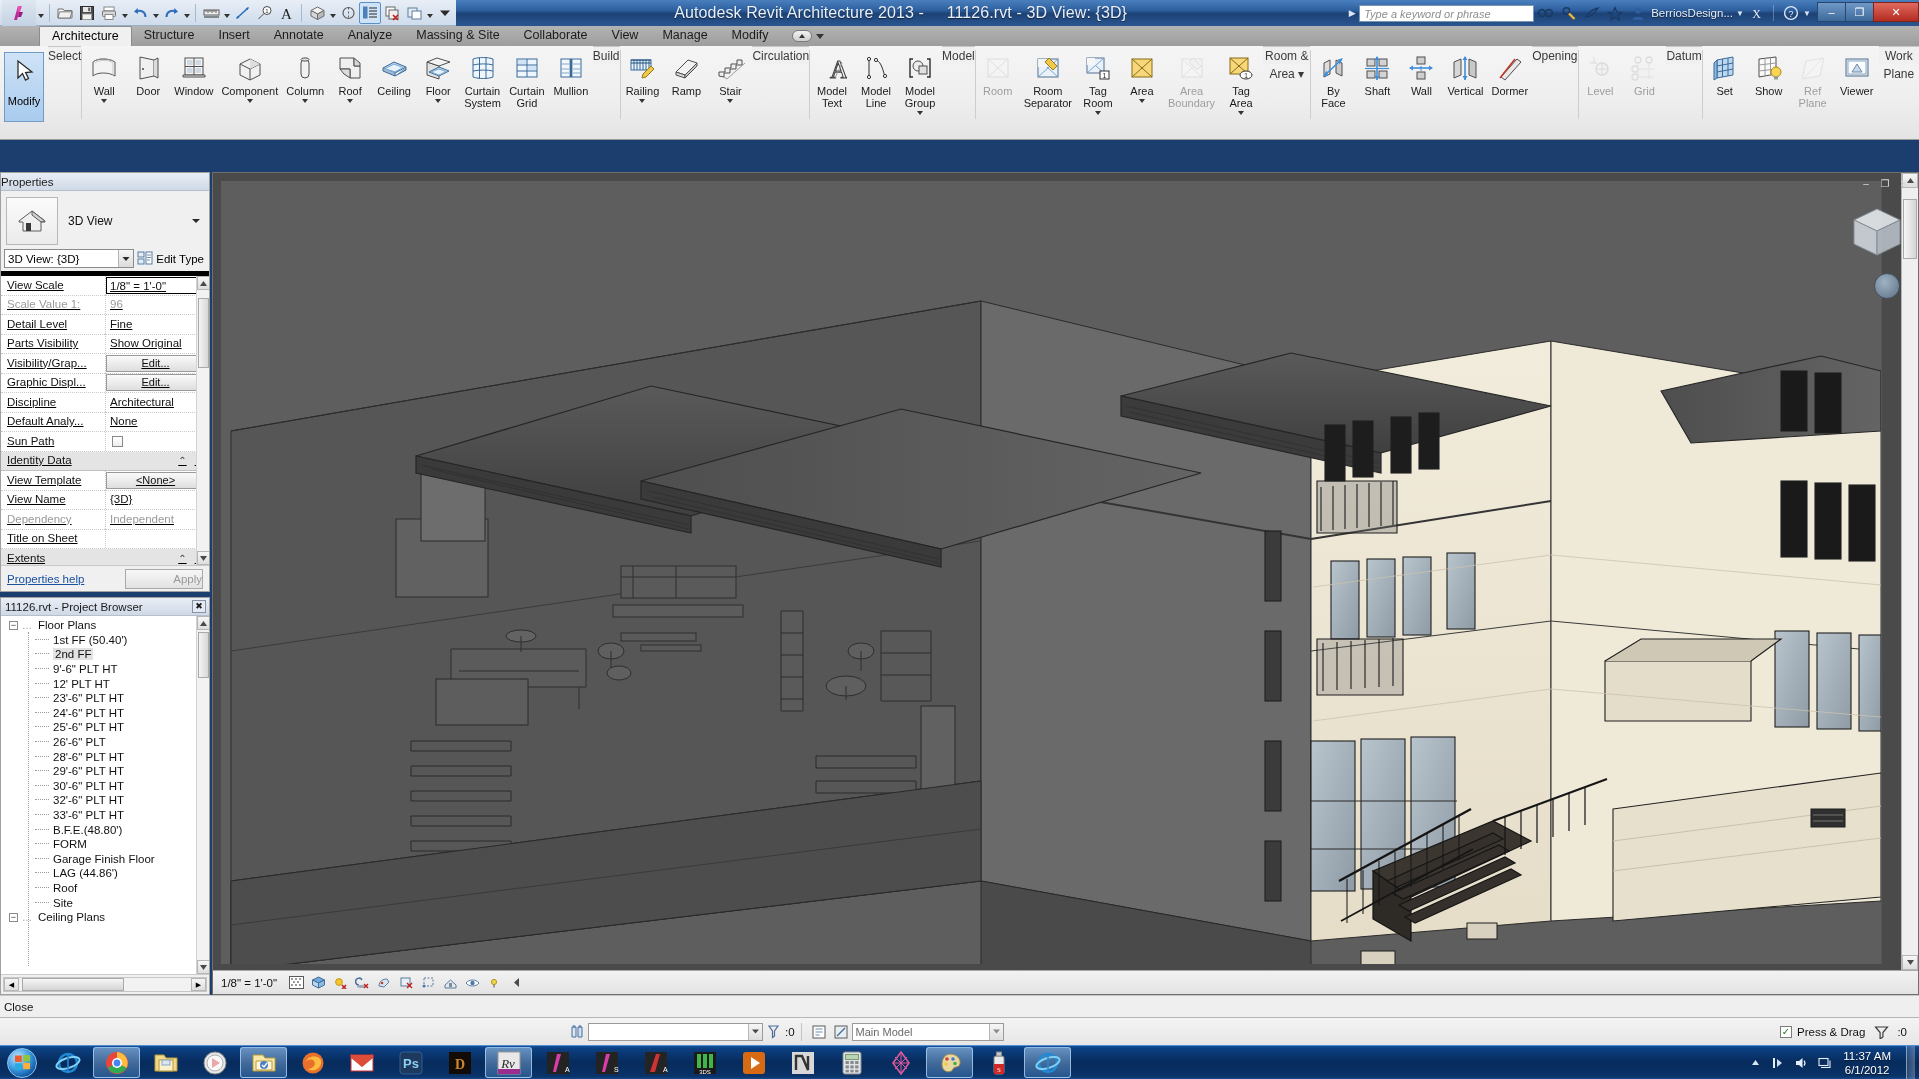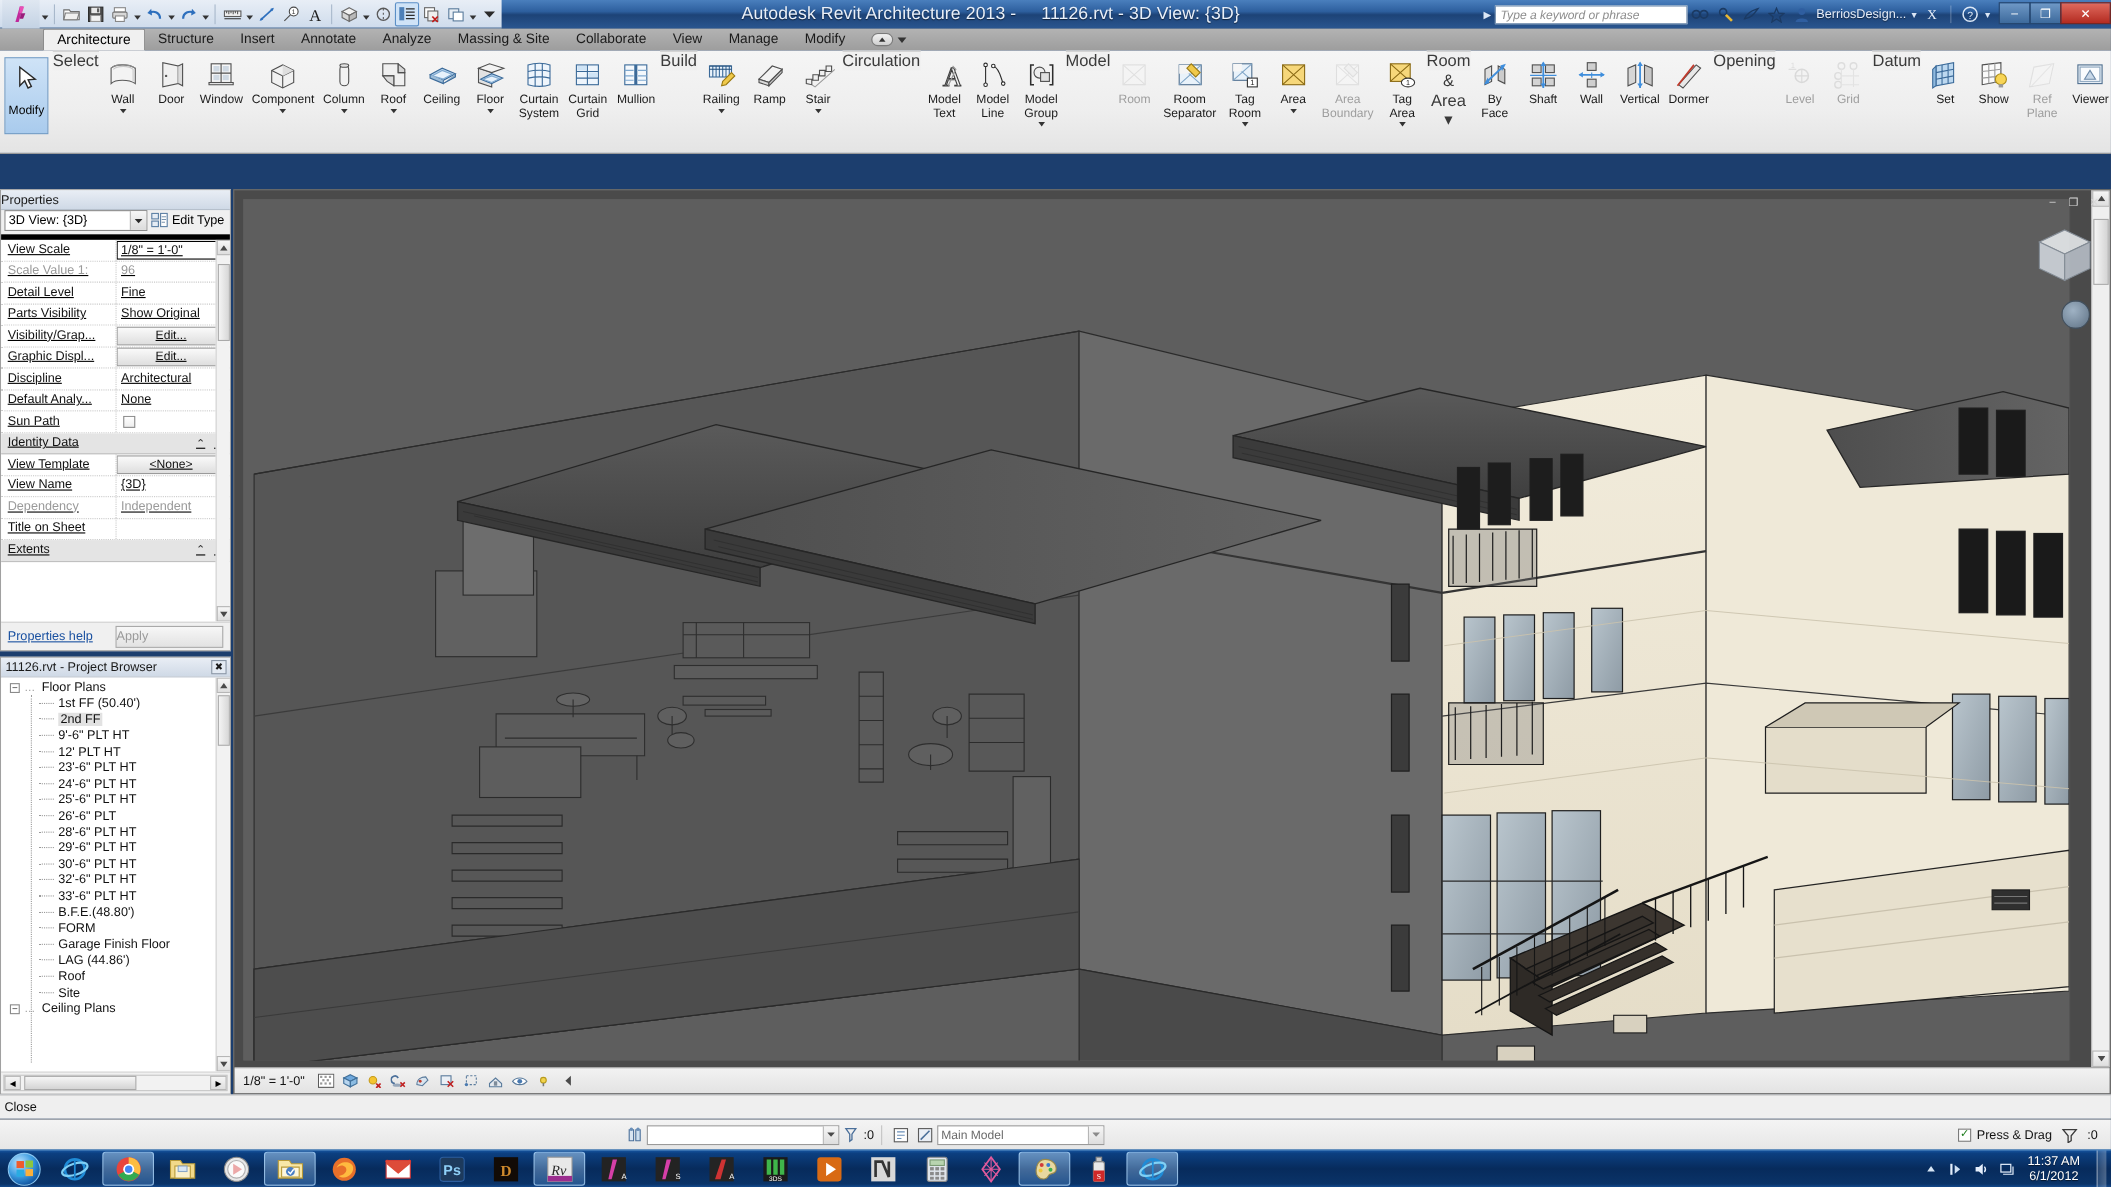--- a/index.html
+++ b/index.html
@@ -72,21 +72,21 @@
 
   .ribbon{
     position:absolute; left:0; top:46px; width:1919px; height:94px;
     background:linear-gradient(to bottom,#f5f5f5 0%, #eeeeee 60%, #e4e4e4 100%);
     border-bottom:1px solid #9a9a9a;
     display:flex; align-items:stretch;
   }
   .panel{ display:flex; flex-direction:row; position:relative; }
   .panel-body{ flex:1; display:flex; align-items:flex-start; padding-top:4px;}
   .panel-label{
-    height:18px; line-height:18px; text-align:center; font-size:15px; color:#3a3a3a;
+    height:18px; line-height:18px; text-align:center; font-size:12px; color:#3a3a3a;
     border-top:1px solid #c8c8c8; background:#f0f0f0;
   }
   .panel-div{ width:1px; background:#cdcdcd; margin-top:4px; margin-bottom:20px;}
   .btn{
     display:flex; flex-direction:column; align-items:center; justify-content:flex-start;
     min-width:44px; padding:2px 4px 0; cursor:pointer; text-align:center;
   }
   .btn .ic{ width:32px;height:32px; display:flex;align-items:center;justify-content:center;}
   .btn .lb{ font-size:11px; color:#1b1b1b; line-height:12px; margin-top:1px; white-space:nowrap;}
   .btn .lb2{ font-size:11px; color:#1b1b1b; line-height:12px; white-space:nowrap;}
@@ -135,22 +135,22 @@
   .prow.group{ background:#e4e4e4; border-bottom:1px solid #c0c0c0;}
   .prow.group .k{ width:auto; font-weight:normal; border:none; color:#111;}
   .prow.group .gtools{ margin-left:auto; display:flex; gap:8px; padding-right:6px; color:#333;font-size:10px;}
   .vbox{ background:#fff; border:1px solid #000; margin:1px 4px 1px 0; padding-left:3px; line-height:16px; height:17px;}
   .vbtn{ background:linear-gradient(to bottom,#fafafa,#dedede); border:1px solid #9a9a9a;
     height:17px; line-height:15px; text-align:center; margin:1px 4px 1px 0; font-size:11px;}
   .checkbox-sm{ width:11px;height:11px;border:1px solid #888; background:linear-gradient(#fff,#eee); margin-left:2px;}
   .props-foot{ height:26px; display:flex; align-items:center; justify-content:space-between;
     padding:0 6px; background:#f0f0f0; border-top:1px solid #c8c8c8;}
   .props-help{ color:#1950a0; text-decoration:underline; font-size:11.5px; cursor:pointer;}
-  .apply-btn{ width:98px;height:20px; background:linear-gradient(to bottom,#f7f7f7,#e2e2e2);
-    border:1px solid #a9a9a9; color:#9a9a9a; font-size:11.5px; text-align:left; line-height:18px;}
+  .apply-btn{ width:78px;height:20px; background:linear-gradient(to bottom,#f7f7f7,#e2e2e2);
+    border:1px solid #a9a9a9; color:#9a9a9a; font-size:11.5px; text-align:right; line-height:18px;}
   .pscroll{ position:absolute; right:0; top:0; width:13px; height:100%;
     background:#f2f2f2; border-left:1px solid #d2d2d2;}
   .pscroll .thumb{ position:absolute; left:1px; top:22px; width:11px; height:70px;
     background:linear-gradient(to right,#f4f4f4,#d7d7d7); border:1px solid #a9a9a9;}
   .pscroll .ar{ position:absolute; left:0; width:13px; height:14px;
      background:linear-gradient(#f6f6f6,#dedede); border:1px solid #b6b6b6;
      display:flex; align-items:center; justify-content:center;}
 
   
   .browser{
@@ -897,20 +897,35 @@
             </span>
             <span class="lb">Viewer</span>
           </div>
         </div>
         <div class="panel-label">Work Plane</div>
       </div>
     </div>
 
   <div class="props">
     <div class="props-title">Properties</div>
+    <div class="props-head">
+      <div class="type-thumb">
+        <svg width="34" height="30" viewBox="0 0 34 30">
+          <path d="M4 15 L17 5 L30 15 L30 16 L26 16 L26 25 L8 25 L8 16 L4 16 Z" fill="#efefef" stroke="#5c5c5c"></path>
+          <path d="M17 5 L30 15 L26 16 L17 9 Z" fill="#cfcfcf" stroke="#5c5c5c"></path>
+          <rect x="11" y="17" width="5" height="8" fill="#3a3a3a"></rect>
+        </svg>
+      </div>
+      <div class="type-name">3D View</div>
+      <div class="type-caret">
+        <svg width="10" height="8" viewBox="0 0 10 8">
+            <path d="M1 2 L5 6 L9 2 Z" fill="#2a2a2a"></path>
+          </svg>
+      </div>
+    </div>
     <div class="selector-row">
       <div class="selector">
         <span class="cv">3D View: {3D}</span>
         <span class="ar">
           <svg width="8" height="6" viewBox="0 0 8 6">
               <path d="M0.5 1 L4 5 L7.5 1 Z" fill="#2a2a2a"></path>
             </svg>
         </span>
       </div>
       <div class="edittype">

